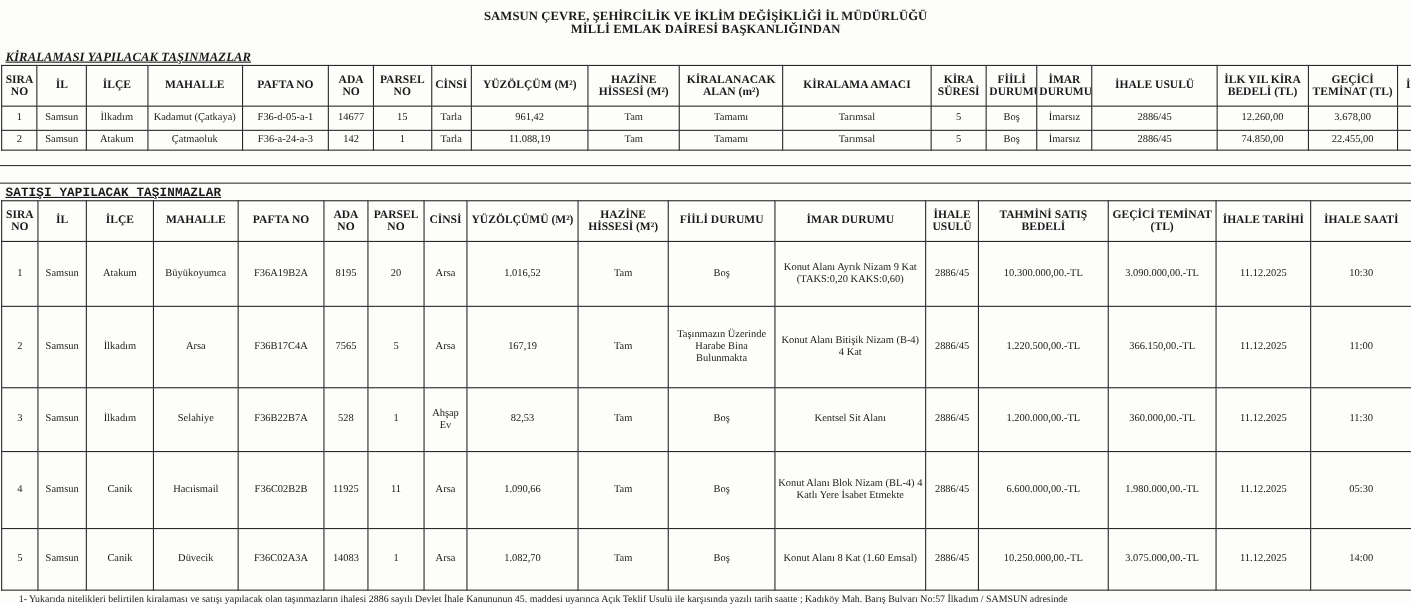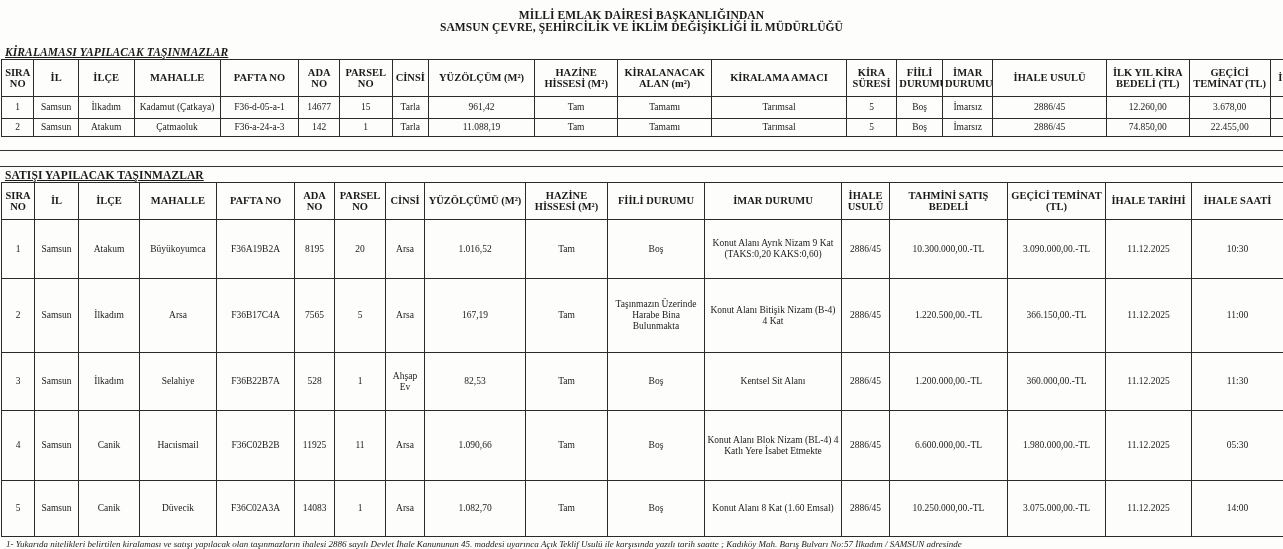--- a/index.html
+++ b/index.html
@@ -23,29 +23,29 @@
   th, td {
     border: 1.3px solid #2a2a2a; text-align: center; vertical-align: middle;
     padding: 0 2px; overflow: hidden; line-height: 11px;
   }
   th { font-weight: bold; font-size: 10.5px; line-height: 11.5px; }
   td { font-size: 9.5px; }
   .sep {
     position: absolute; left: 0; width: 1283px; height: 1px; background: #333;
   }
   .footnote {
-    position: absolute; left: 6px; top: 539px; font-size: 9px; white-space: nowrap; font-style: italic;
+    position: absolute; left: 17px; top: 539px; font-size: 9px; white-space: nowrap;
   }
 </style>
 </head>
 <body>
 
 <div class="title">
+  <div>SAMSUN ÇEVRE, ŞEHİRCİLİK VE İKLİM DEĞİŞİKLİĞİ İL  MÜDÜRLÜĞÜ</div>
   <div>MİLLİ EMLAK  DAİRESİ BAŞKANLIĞINDAN</div>
-  <div>SAMSUN ÇEVRE, ŞEHİRCİLİK VE İKLİM DEĞİŞİKLİĞİ İL  MÜDÜRLÜĞÜ</div>
 </div>
 
 <div class="section-label" style="left:5px; top:46px;font-style:italic;">KİRALAMASI YAPILACAK TAŞINMAZLAR</div>
 
 <table id="rental-table" style="left:1px; top:59px; width:1290px;">
   <colgroup>
     <col style="width:32px">
       <col style="width:44px">
       <col style="width:55px">
       <col style="width:85px">
@@ -130,21 +130,21 @@
         <td>74.850,00</td>
         <td>22.455,00</td>
         <td></td>
       </tr>
     </tbody>
 </table>
 
 <div class="sep" style="top:150px;"></div>
 <div class="sep" style="top:166px;"></div>
 
-<div class="section-label" style="left:5px; top:169px;">SATIŞI YAPILACAK TAŞINMAZLAR</div>
+<div class="section-label" style="left:5px; top:169px;font-family:Liberation Mono, monospace;">SATIŞI YAPILACAK TAŞINMAZLAR</div>
 
 <table id="sale-table" style="left:1px; top:182px; width:1282px;">
   <colgroup>
     <col style="width:33px">
       <col style="width:44px">
       <col style="width:61px">
       <col style="width:77px">
       <col style="width:78px">
     <col style="width:40px">
       <col style="width:51px">

